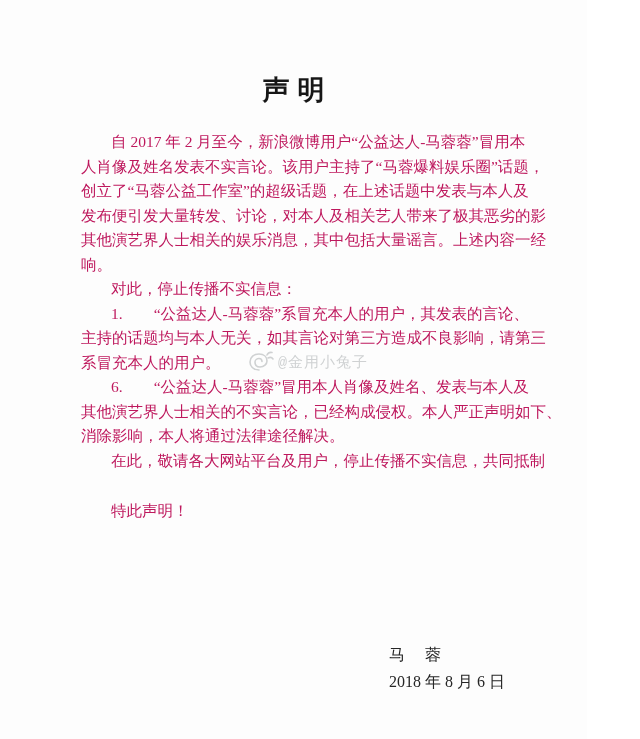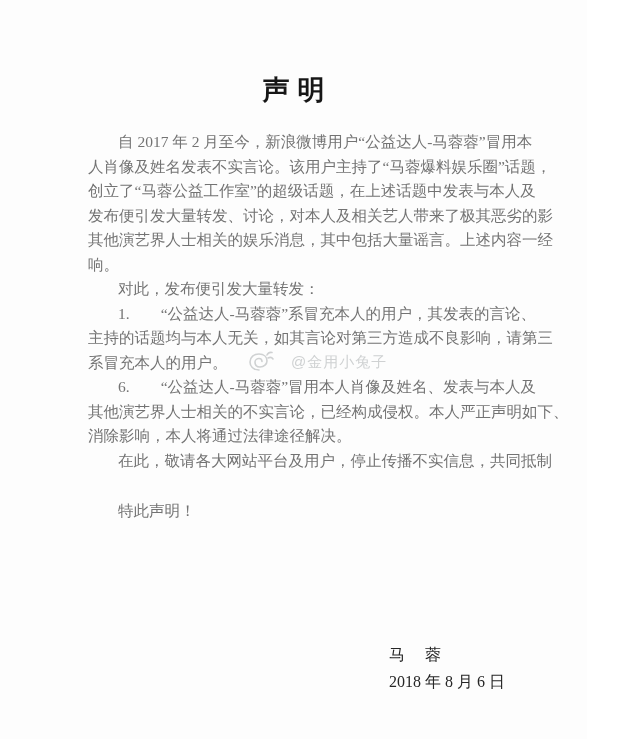--- a/index.html
+++ b/index.html
@@ -24,47 +24,47 @@
     text-align: center;
     font-size: 27px;
     font-weight: bold;
     letter-spacing: 8px;
     text-indent: 8px;
     color: #161616;
   }
   .doc-body {
     position: absolute;
     top: 130px;
-    left: 88px;
+    left: 81px;
     width: 478px;
     font-size: 15.5px;
     line-height: 24.5px;
-    color: #737373;
+    color: #be185d;
   }
   .body-line {
     white-space: nowrap;
     height: 24.5px;
   }
   .body-line.indent {
     padding-left: 30px;
   }
   .body-line.spacer {
     height: 26px;
   }
   .watermark {
     position: absolute;
     left: 247px;
     top: 349px;
     display: flex;
     align-items: center;
-    gap: 16px;
+    gap: 3px;
     color: #c7cacb;
     font-size: 15px;
     letter-spacing: 1px;
-    font-family: Liberation Sans, sans-serif;
+    font-family: Liberation Mono, monospace;
     filter: blur(0.4px);
     opacity: 0.85;
     pointer-events: none;
   }
   .watermark svg {
     display: block;
   }
   .signature-block {
     position: absolute;
     top: 641px;
@@ -86,21 +86,21 @@
   <div class="doc-title">声明</div>
 
   <div class="doc-body">
 
   <div class="body-line indent">自 2017 年 2 月至今，新浪微博用户“公益达人-马蓉蓉”冒用本</div>
       <div class="body-line">人肖像及姓名发表不实言论。该用户主持了“马蓉爆料娱乐圈”话题，</div>
       <div class="body-line">创立了“马蓉公益工作室”的超级话题，在上述话题中发表与本人及</div>
       <div class="body-line">发布便引发大量转发、讨论，对本人及相关艺人带来了极其恶劣的影</div>
       <div class="body-line">其他演艺界人士相关的娱乐消息，其中包括大量谣言。上述内容一经</div>
       <div class="body-line">响。</div>
-      <div class="body-line indent">对此，发布便引发大量转发：</div>
+      <div class="body-line indent">对此，停止传播不实信息：</div>
       <div class="body-line indent">1.　　“公益达人-马蓉蓉”系冒充本人的用户，其发表的言论、</div>
       <div class="body-line">主持的话题均与本人无关，如其言论对第三方造成不良影响，请第三</div>
       <div class="body-line">系冒充本人的用户。</div>
       <div class="body-line indent">6.　　“公益达人-马蓉蓉”冒用本人肖像及姓名、发表与本人及</div>
       <div class="body-line">其他演艺界人士相关的不实言论，已经构成侵权。本人严正声明如下、</div>
       <div class="body-line">消除影响，本人将通过法律途径解决。</div>
       <div class="body-line indent">在此，敬请各大网站平台及用户，停止传播不实信息，共同抵制</div>
       <div class="body-line spacer"></div>
       <div class="body-line indent">特此声明！</div>
     </div>

